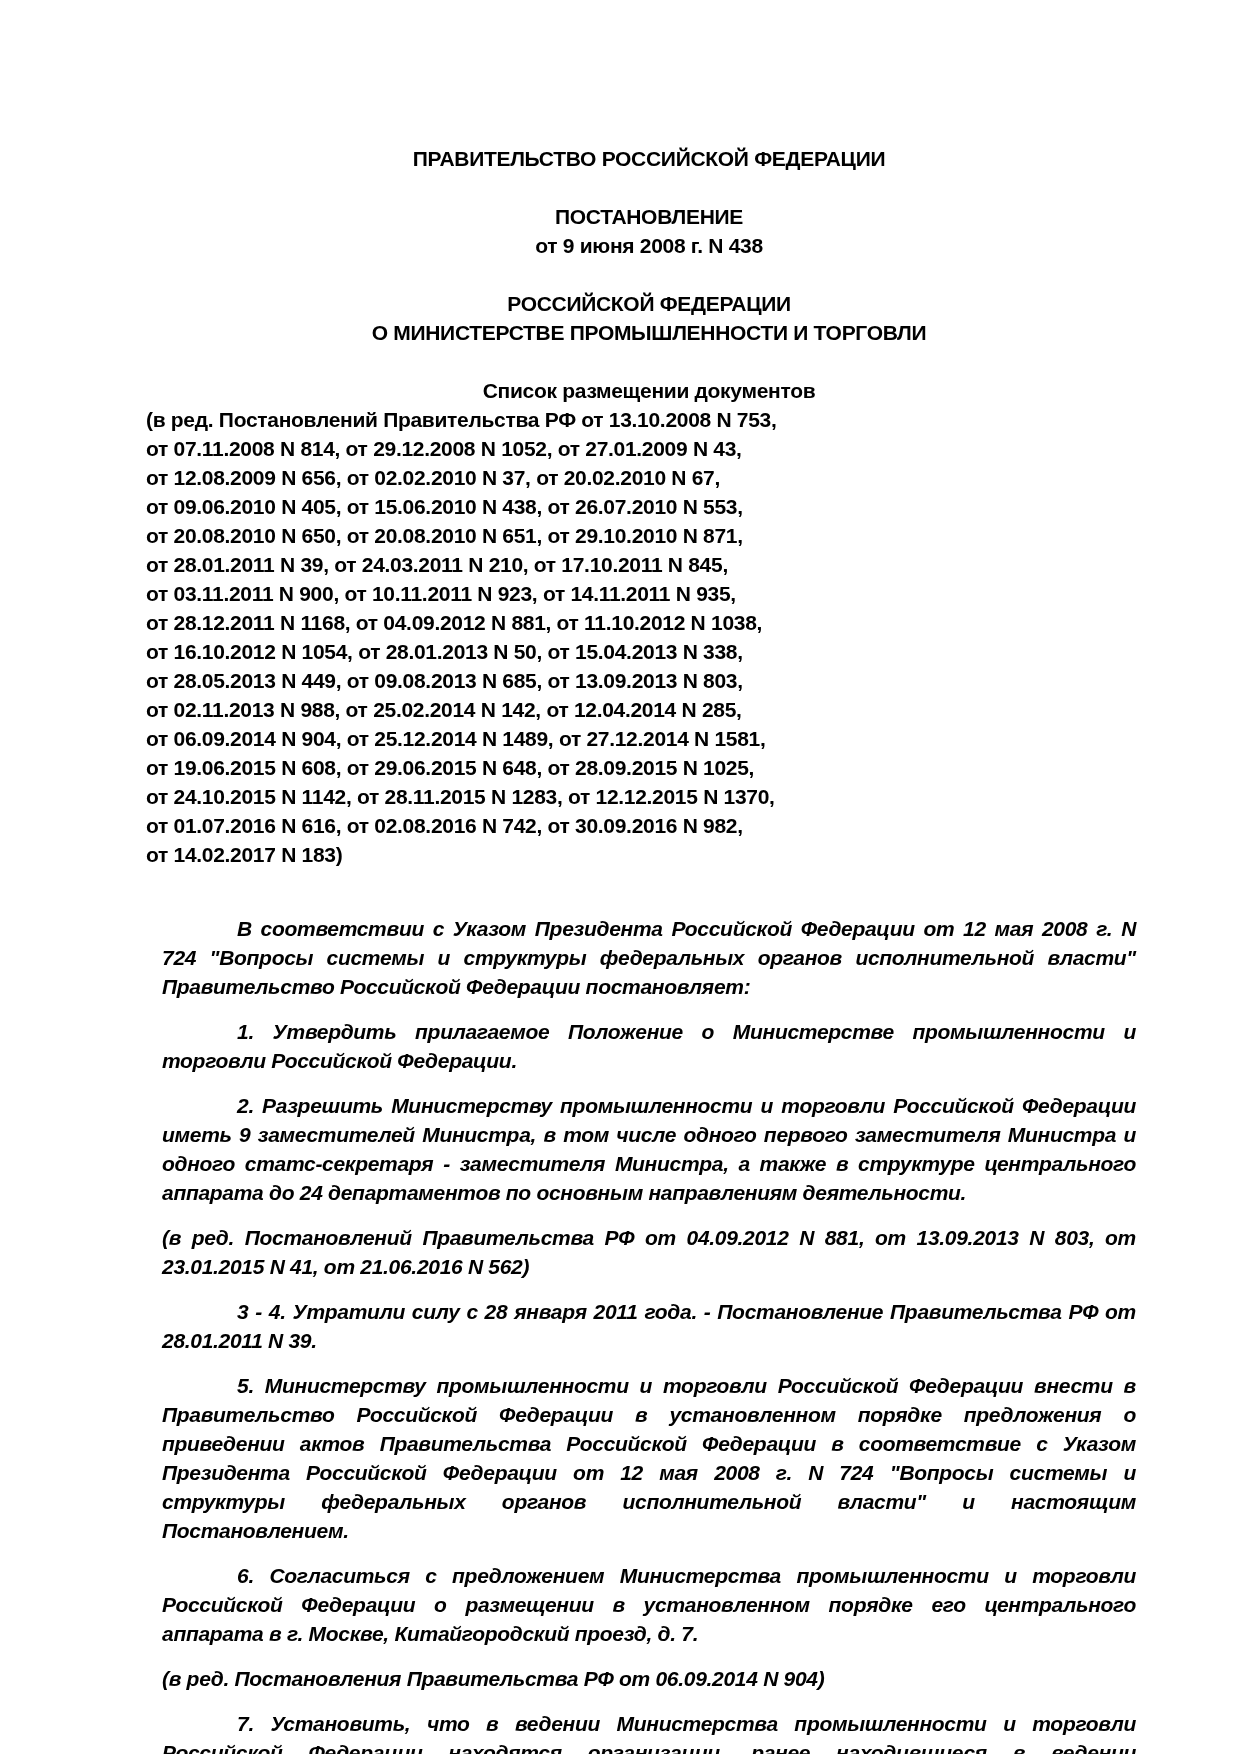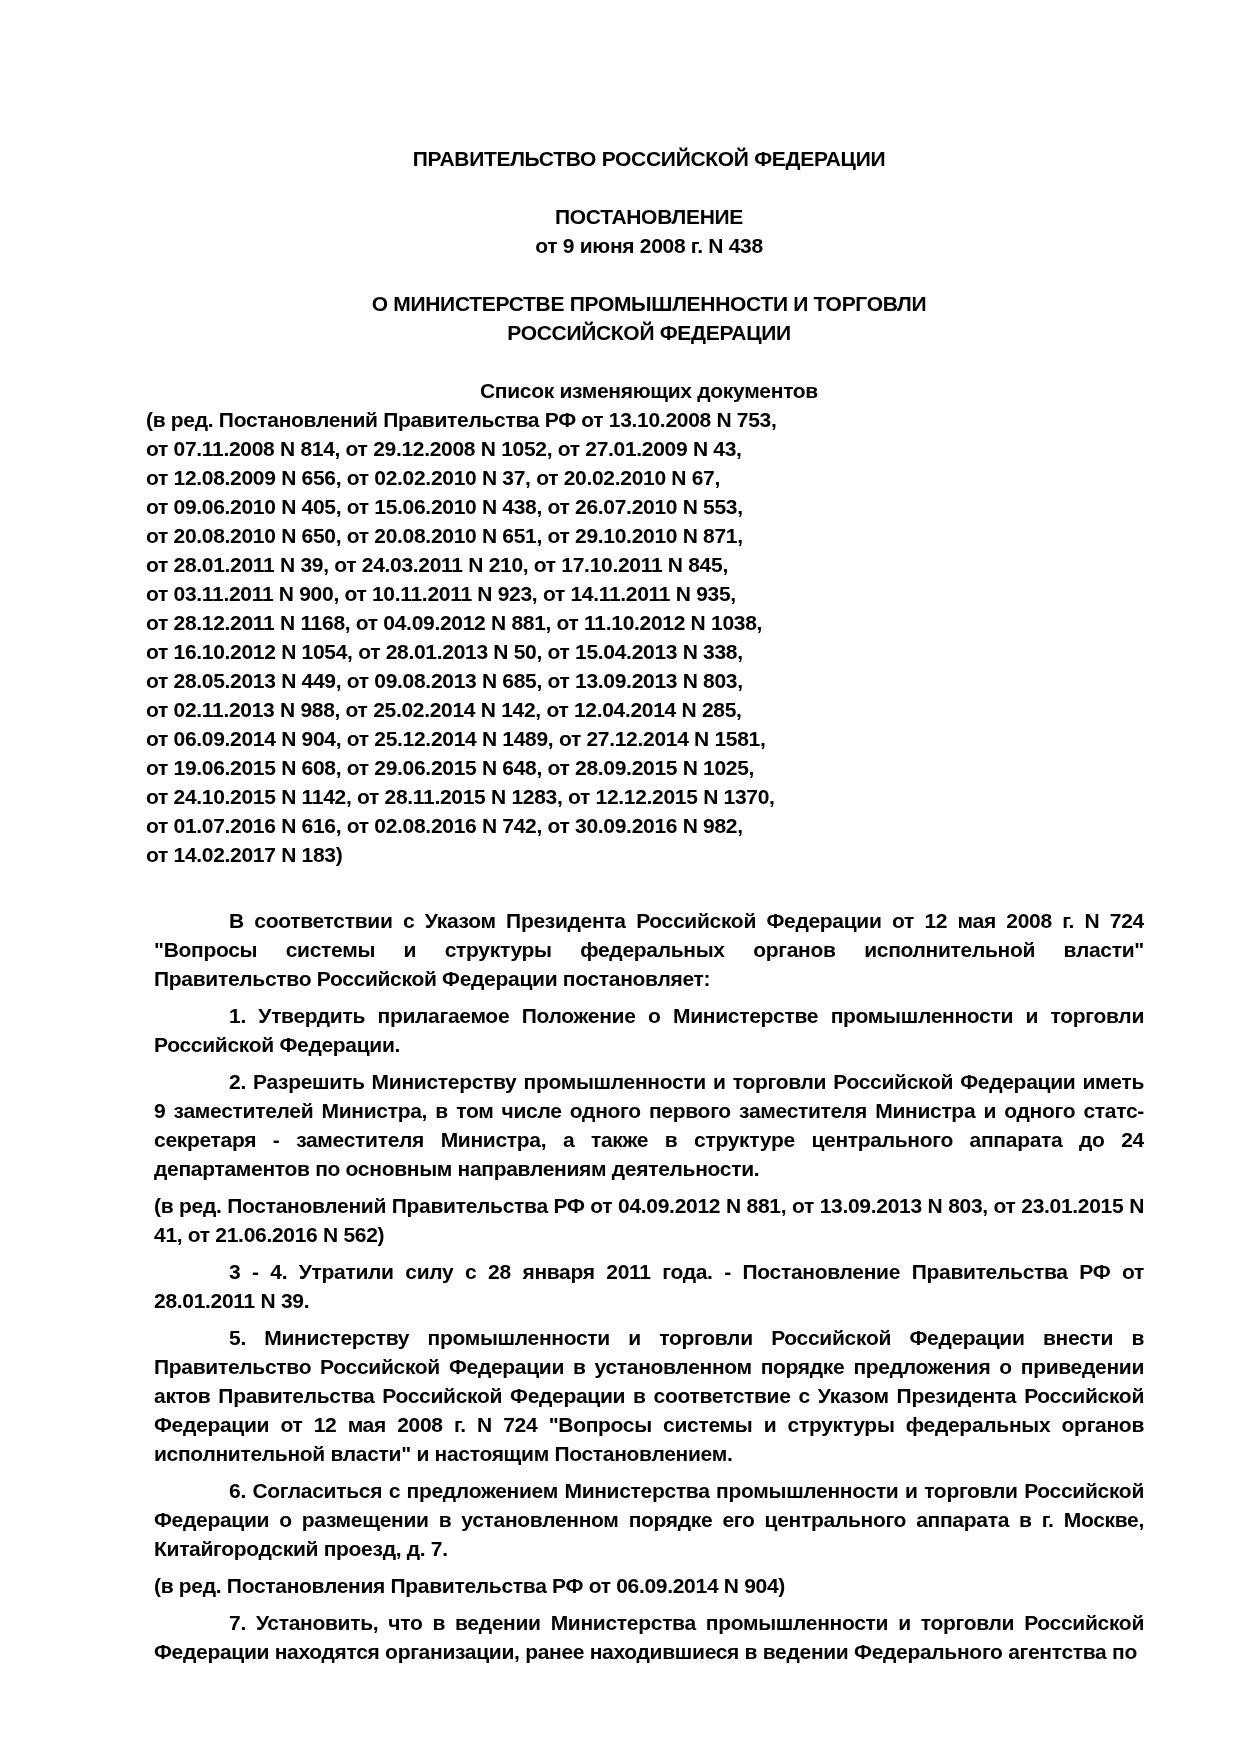--- a/index.html
+++ b/index.html
@@ -22,42 +22,43 @@
     top: 144px;
     width: 1006px;
     font-size: 21px;
     line-height: 29px;
     letter-spacing: -0.3px;
   }
   .center { text-align: center; }
   .spacer { height: 29px; }
   .amendments-line { text-align: left; }
   p.body-par {
-    margin: 8px;
+    margin: 16px;
     text-align: justify;
     text-align-last: left;
+    font-style: italic;
   }
   p.indent { text-indent: 75px; }
 </style>
 </head>
 <body>
 
 <div class="page">
 
   <div class="center">ПРАВИТЕЛЬСТВО РОССИЙСКОЙ ФЕДЕРАЦИИ</div>
   <div class="spacer"></div>
   <div class="center">ПОСТАНОВЛЕНИЕ</div>
   <div class="center">от 9 июня 2008 г. N 438</div>
   <div class="spacer"></div>
+  <div class="center">РОССИЙСКОЙ ФЕДЕРАЦИИ</div>
   <div class="center">О МИНИСТЕРСТВЕ ПРОМЫШЛЕННОСТИ И ТОРГОВЛИ</div>
-  <div class="center">РОССИЙСКОЙ ФЕДЕРАЦИИ</div>
   <div class="spacer"></div>
 
   <div>
-    <div class="center">Список изменяющих документов</div>
+    <div class="center">Список размещении документов</div>
     <div class="amendments-line">(в ред. Постановлений Правительства РФ от 13.10.2008 N 753,</div>
     <div class="amendments-line">от 07.11.2008 N 814, от 29.12.2008 N 1052, от 27.01.2009 N 43,</div>
     <div class="amendments-line">от 12.08.2009 N 656, от 02.02.2010 N 37, от 20.02.2010 N 67,</div>
     <div class="amendments-line">от 09.06.2010 N 405, от 15.06.2010 N 438, от 26.07.2010 N 553,</div>
     <div class="amendments-line">от 20.08.2010 N 650, от 20.08.2010 N 651, от 29.10.2010 N 871,</div>
     <div class="amendments-line">от 28.01.2011 N 39, от 24.03.2011 N 210, от 17.10.2011 N 845,</div>
     <div class="amendments-line">от 03.11.2011 N 900, от 10.11.2011 N 923, от 14.11.2011 N 935,</div>
     <div class="amendments-line">от 28.12.2011 N 1168, от 04.09.2012 N 881, от 11.10.2012 N 1038,</div>
     <div class="amendments-line">от 16.10.2012 N 1054, от 28.01.2013 N 50, от 15.04.2013 N 338,</div>
     <div class="amendments-line">от 28.05.2013 N 449, от 09.08.2013 N 685, от 13.09.2013 N 803,</div>

